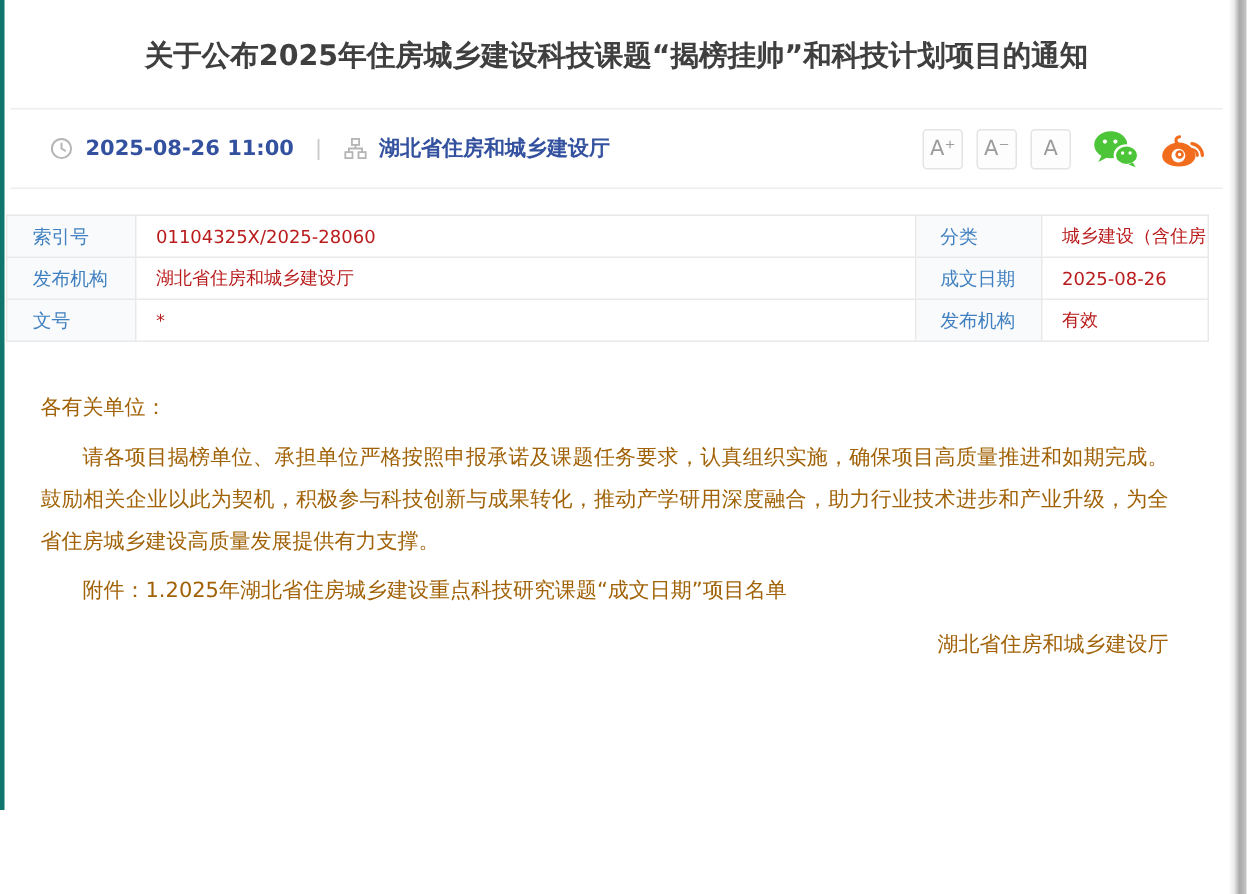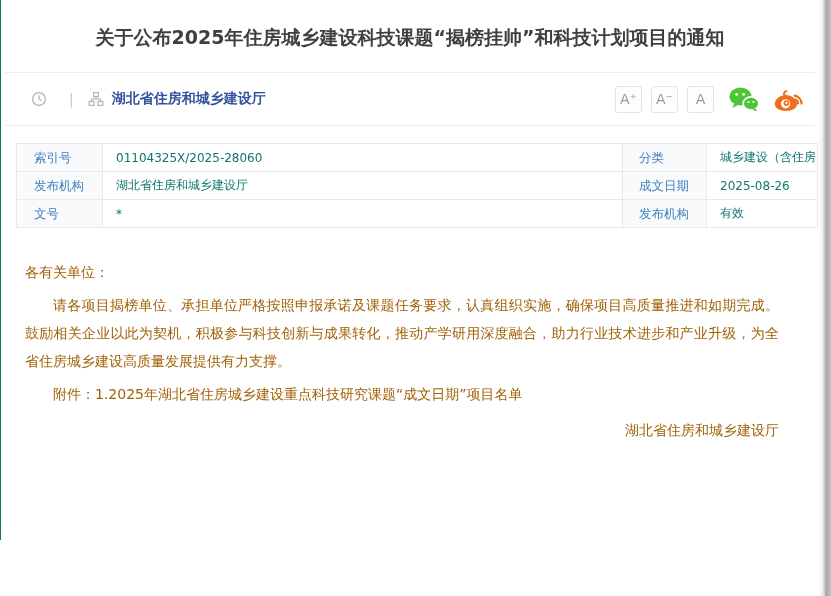--- a/index.html
+++ b/index.html
@@ -4,21 +4,21 @@
 <style>
   html,body{margin:0;padding:0;}
   body{
     width:831px;height:596px;position:relative;overflow:hidden;
     background:#ffffff;
     font-family:"DejaVu Sans","Liberation Sans",sans-serif;
     -webkit-font-smoothing:antialiased;
   }
   .card{
     position:absolute;left:0;top:0;width:819px;height:540px;
-    background:#fff;border-left:1px solid #0f766e;box-sizing:border-box;
+    background:#fff;border-left:3px solid #0f766e;box-sizing:border-box;
   }
   .edge-shadow{
     position:absolute;right:0;top:0;width:12px;height:596px;
     background:linear-gradient(to right,#ffffff 0%,#ececec 30%,#a8a8a8 62%,#c6c6c6 100%);
   }
   
   .title-block{
     height:72px;box-sizing:border-box;padding:24px 46px 0;
     display:flex;align-items:flex-start;justify-content:center;
   }
@@ -38,36 +38,36 @@
   .meta-right{display:flex;align-items:center;}
   .fs-btn{
     width:27px;height:27px;margin-left:9px;box-sizing:border-box;
     border:1px solid #e4e4e4;border-radius:3px;background:#fdfdfd;
     color:#9b9b9b;font-size:14px;display:flex;align-items:center;justify-content:center;
     cursor:pointer;user-select:none;
   }
   .share-btn{margin-left:14px;display:inline-flex;cursor:pointer;}
   
   .info-table{
-    width:801px;margin:17px 15px 0;border-collapse:collapse;table-layout:fixed;
+    width:801px;margin:17px 1px 0;border-collapse:collapse;table-layout:fixed;
     font-size:12.5px;
   }
   .info-table td{
     border:1px solid #e9e9e9;height:28px;box-sizing:border-box;
     padding:0 0 0 13px;vertical-align:middle;white-space:nowrap;overflow:hidden;
   }
   .info-table td.lbl{
     background:#f8fafb;color:#4080c0;padding:0;text-align:center;
   }
   .jlabel{
     display:inline-block;width:4.1em;text-align:justify;text-align-last:justify;
     line-height:1;vertical-align:middle;
   }
   .jlabel::after{content:"";display:inline-block;width:100%;}
-  .info-table td.val{color:#0f766e;font-size:12px;}
+  .info-table td.val{color:#b91c1c;font-size:12px;}
   .col-l1{width:86px;} .col-v1{width:520px;} .col-l2{width:84px;} .col-v2{width:111px;}
   
   .article{
     padding:30px 40px 0 24px;font-size:14px;color:#a16207;line-height:28px;
   }
   .salutation{margin:0;}
   .para{margin:5px 0 0;text-indent:2em;text-align:justify;}
   .attach-line{margin:5px 0 0;text-indent:2em;}
   .attach-line2{margin:0;padding-left:5em;}
   .signature{margin-top:12px;text-align:right;line-height:20px;}
@@ -84,20 +84,21 @@
   <div class="h-divider"></div>
 
   <div class="meta-bar">
     <div class="meta-left">
       <span class="icon">
         <svg width="16" height="16" viewBox="0 0 16 16">
           <circle cx="8" cy="8" r="6.4" fill="none" stroke="#b5b5b5" stroke-width="1.3"></circle>
           <path d="M8 4.6 V8 L10.4 9.5" fill="none" stroke="#b5b5b5" stroke-width="1.3" stroke-linecap="round"></path>
         </svg>
       </span>
+      <span>2025-08-26 11:00</span>
       <span class="meta-sep">|</span>
       <span class="source-link">
         <span class="icon">
           <svg width="16" height="16" viewBox="0 0 16 16">
             <rect x="5.6" y="1.6" width="4.8" height="4" fill="none" stroke="#b5b5b5" stroke-width="1.2"></rect>
             <rect x="1.2" y="10.4" width="4.8" height="4" fill="none" stroke="#b5b5b5" stroke-width="1.2"></rect>
             <rect x="10" y="10.4" width="4.8" height="4" fill="none" stroke="#b5b5b5" stroke-width="1.2"></rect>
             <path d="M8 5.6 V8 M3.6 10.4 V8 H12.4 V10.4" fill="none" stroke="#b5b5b5" stroke-width="1.2"></path>
           </svg>
         </span>

